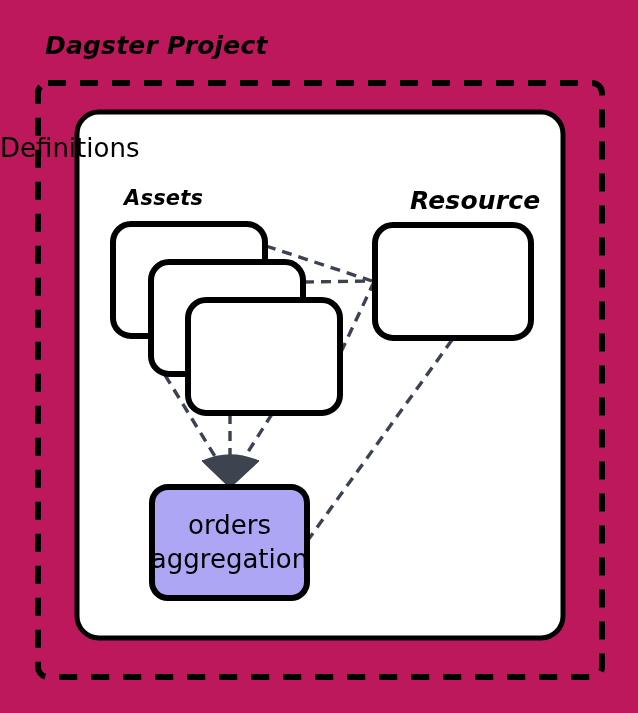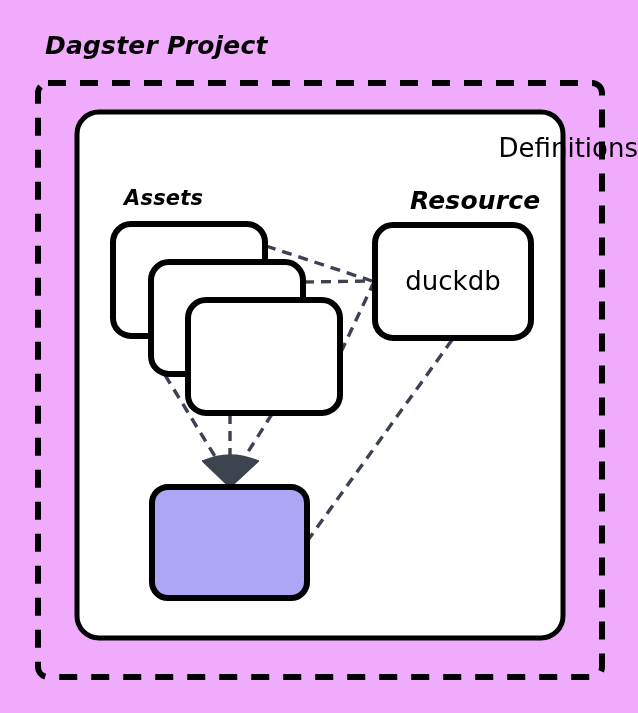--- a/index.html
+++ b/index.html
@@ -7,21 +7,21 @@
     padding: 0;
     background: #ffffff;
   }
   body {
     font-family: "DejaVu Sans", sans-serif;
   }
   #canvas {
     position: relative;
     width: 638px;
     height: 713px;
-    background: #f0abfc;
+    background: #be185d;
     overflow: hidden;
   }
   .svg-layer {
     position: absolute;
     top: 0;
     left: 0;
     width: 638px;
     height: 713px;
   }
   .label {
@@ -48,21 +48,21 @@
   }
   .resource-title {
     left: 410px;
     top: 186px;
     font-size: 25px;
   }
   .definitions-title {
     left: 0px;
     top: 133px;
     width: 638px;
-    text-align: right;
+    text-align: left;
     font-family: "DejaVu Sans", sans-serif;
     font-style: normal;
     font-weight: 400;
     font-size: 26px;
     white-space: nowrap;
   }
   .node-text {
     position: absolute;
     display: flex;
     flex-direction: column;
@@ -128,18 +128,19 @@
   </svg>
 
   <div class="label italic-label project-title">Dagster Project</div>
 
   <div class="label definitions-title">Definitions</div>
 
   <div class="label italic-label assets-title">Assets</div>
 
   <div class="label italic-label resource-title">Resource</div>
 
-  <div class="node-text duckdb-text">
-    <span>duckdb</span>
+
+  <div class="node-text orders-text">
+    <span>orders</span>
+    <span>aggregation</span>
   </div>
-
 
 </div>
 
 </body></html>

